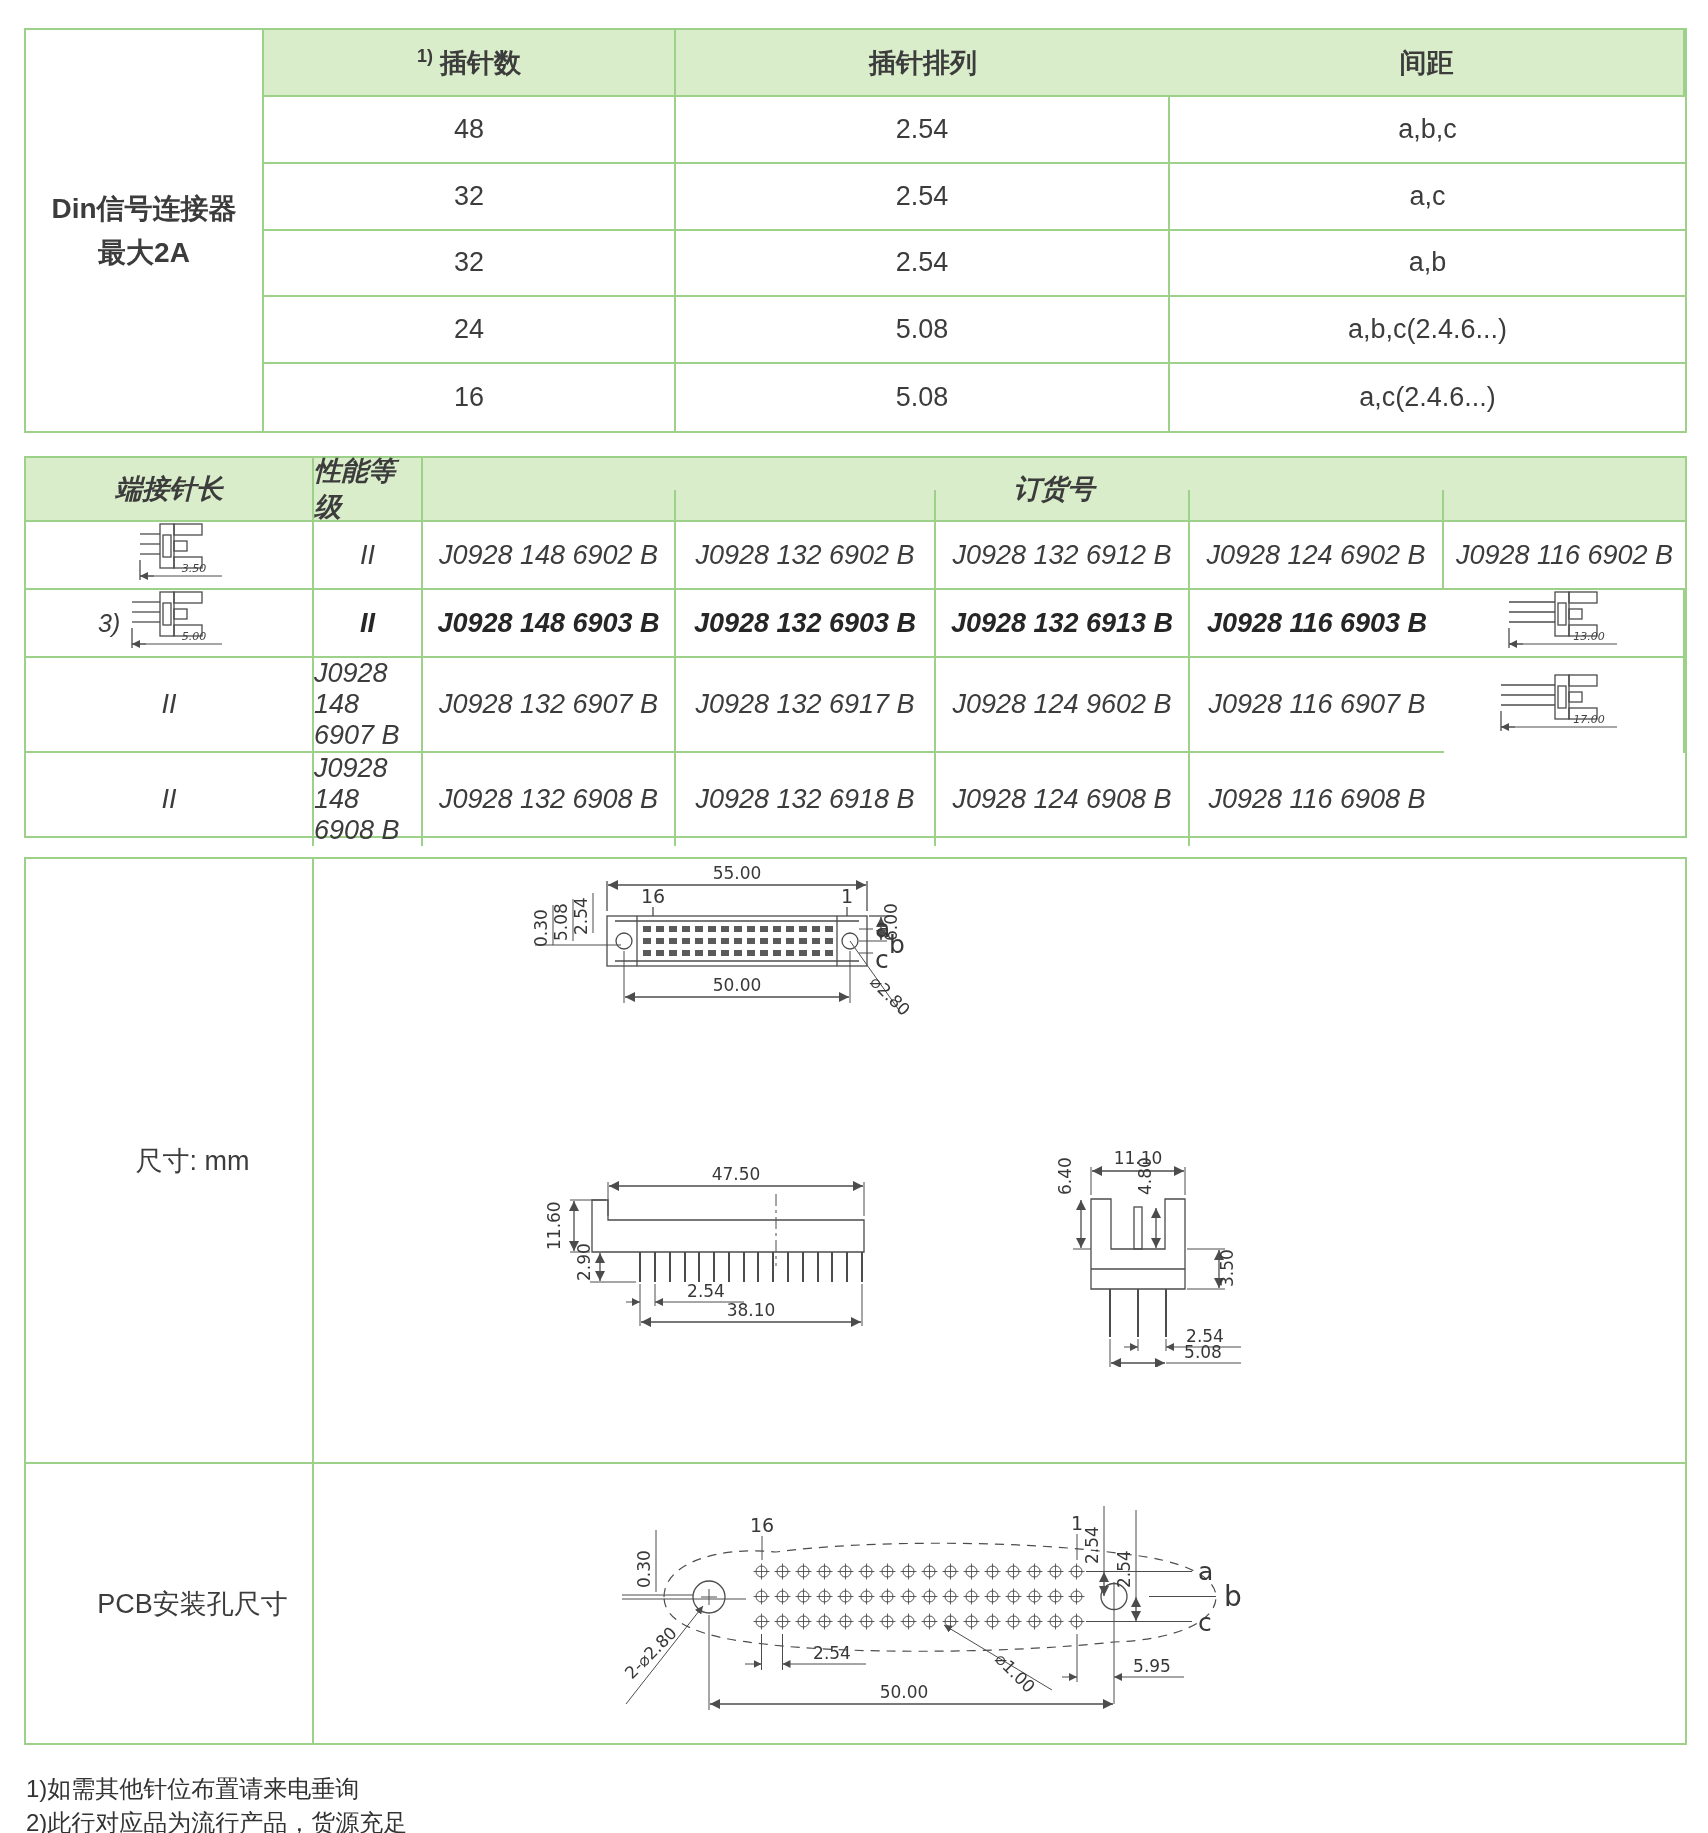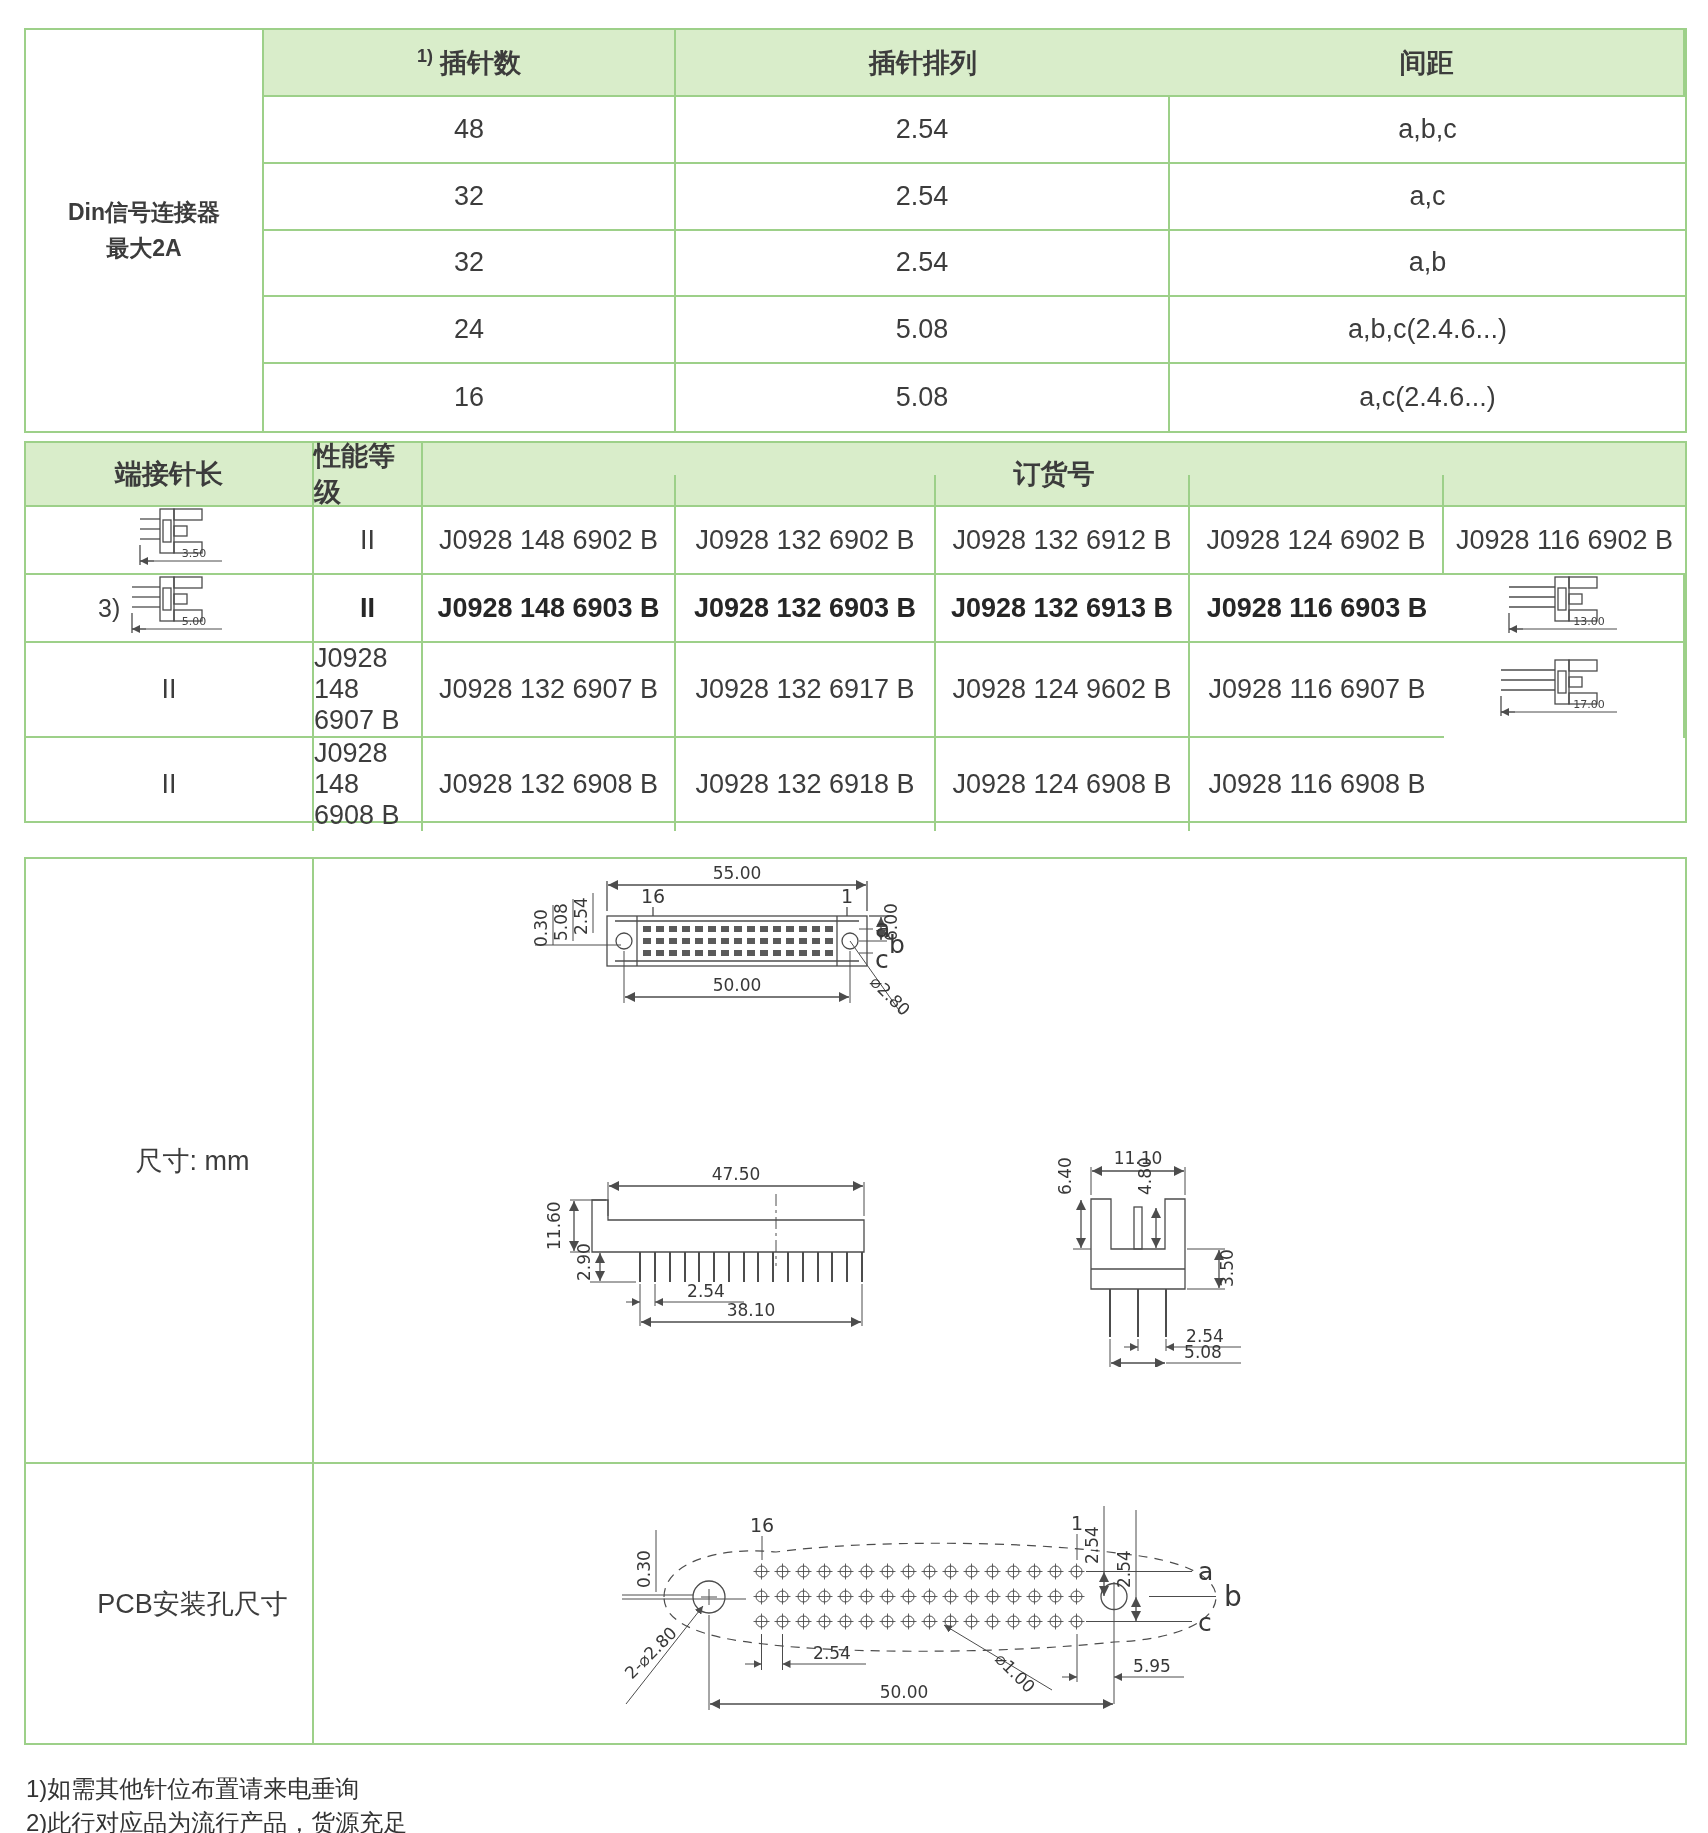--- a/index.html
+++ b/index.html
@@ -17,27 +17,27 @@
   .tbl{position:absolute;left:24px;width:1663px;display:grid;border:2px solid var(--g);box-sizing:border-box;background:#fff;}
   .cell{
     border-right:2px solid var(--g);border-bottom:2px solid var(--g);
     display:flex;align-items:center;justify-content:center;
     font-size:27px;box-sizing:border-box;position:relative;
   }
   .nobr{border-right:none}
   .nobb{border-bottom:none}
   .head{background:var(--hbg);font-weight:bold;}
   .sup{font-size:18px;margin-right:7px;transform:translateY(-6px);}
-  .product{flex-direction:column;font-weight:bold;font-size:23px;line-height:1.55;}
+  .product{flex-direction:column;font-weight:bold;font-size:28px;line-height:1.55;}
   .bold{font-weight:bold;color:#262626;}
   
   .top-tbl{top:28px;height:405px;grid-template-columns:238px 412px 494px 1fr;grid-template-rows:67px repeat(5,1fr);}
   .top-tbl .product{grid-row:1/7;grid-column:1;}
   
-  .ord-tbl{top:441px;height:382px;grid-template-columns:288px 109px 253px 260px 254px 254px 1fr;grid-template-rows:64px repeat(4,1fr);}
+  .ord-tbl{top:456px;height:382px;grid-template-columns:288px 109px 253px 260px 254px 254px 1fr;grid-template-rows:64px repeat(4,1fr);font-style:italic;}
   .ord-head-span{grid-column:3/8;}
   .tick{position:absolute;bottom:0;width:2px;height:30px;background:var(--g);}
   .note3{position:absolute;left:72px;top:50%;transform:translateY(-50%);font-size:25px;}
   
   .sec{display:grid;grid-template-columns:288px 1fr;}
   .sec-dims{top:857px;height:607px;}
   .sec-pcb{top:1462px;height:283px;}
   .sec-label{font-size:27px;padding-left:47px;}
   .sec-body{position:relative;overflow:hidden;}
   .drawing{position:absolute;}

